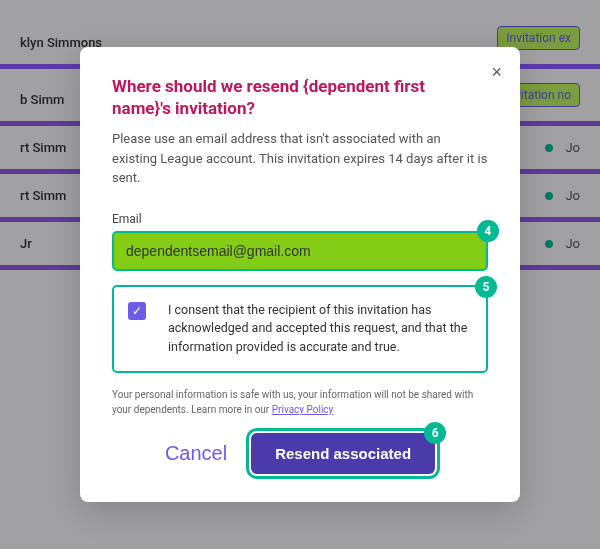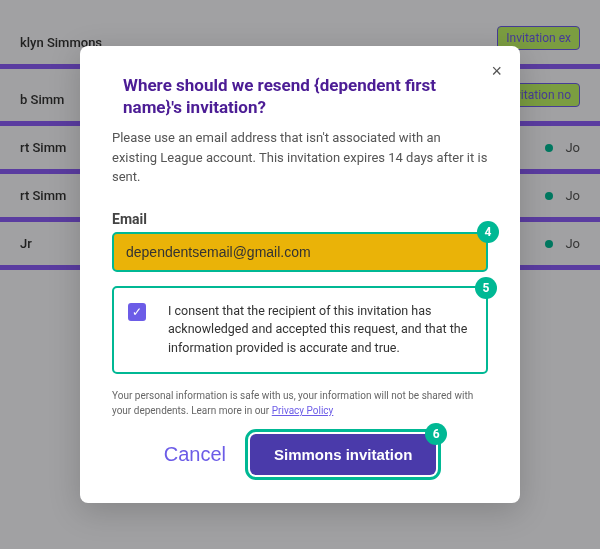--- a/index.html
+++ b/index.html
@@ -89,24 +89,23 @@
       border: none;
       font-size: 18px;
       cursor: pointer;
       color: #555;
       line-height: 1;
     }
 
     .modal-title {
       font-size: 17px;
       font-weight: 700;
-      color: #4c1d95;
+      color: #be185d;
       margin-bottom: 10px;
       line-height: 1.3;
-      margin-left: 11px;
     }
 
     .modal-desc {
       font-size: 13px;
       color: #555;
       margin-bottom: 24px;
       line-height: 1.5;
     }
 
     
@@ -121,39 +120,39 @@
       border-radius: 50%;
       font-size: 12px;
       font-weight: 700;
       position: absolute;
       top: -11px;
       right: -11px;
     }
 
     
     .field-label {
-      font-size: 14px;
+      font-size: 12px;
       color: #444;
       margin-bottom: 5px;
-      font-weight: 700;
+      font-weight: 400;
     }
 
     .field-wrapper {
       position: relative;
       margin-bottom: 14px;
     }
 
     .email-input {
       width: 100%;
       border: 2px solid #00b894;
       border-radius: 5px;
       padding: 10px 12px;
       font-size: 14px;
       color: #333;
-      background: #eab308;
+      background: #84cc16;
       outline: none;
     }
 
     
     .consent-wrapper {
       position: relative;
       border: 2px solid #00b894;
       border-radius: 5px;
       padding: 14px 14px;
       margin-bottom: 14px;
@@ -299,19 +298,19 @@
     </div>
 
     <div class="privacy-note">
       <span>Your personal information is safe with us, your information will not be shared with your dependents. Learn more in our</span>
       <a class="privacy-link" href="#">Privacy Policy</a>
     </div>
 
     <div class="modal-actions">
       <button class="cancel-btn">Cancel</button>
       <div class="resend-btn-wrapper">
-        <button class="resend-btn">Simmons invitation</button>
+        <button class="resend-btn">Resend associated</button>
         <span class="step-badge">6</span>
       </div>
     </div>
 
   </div>
 </div>
 
 </body></html>

